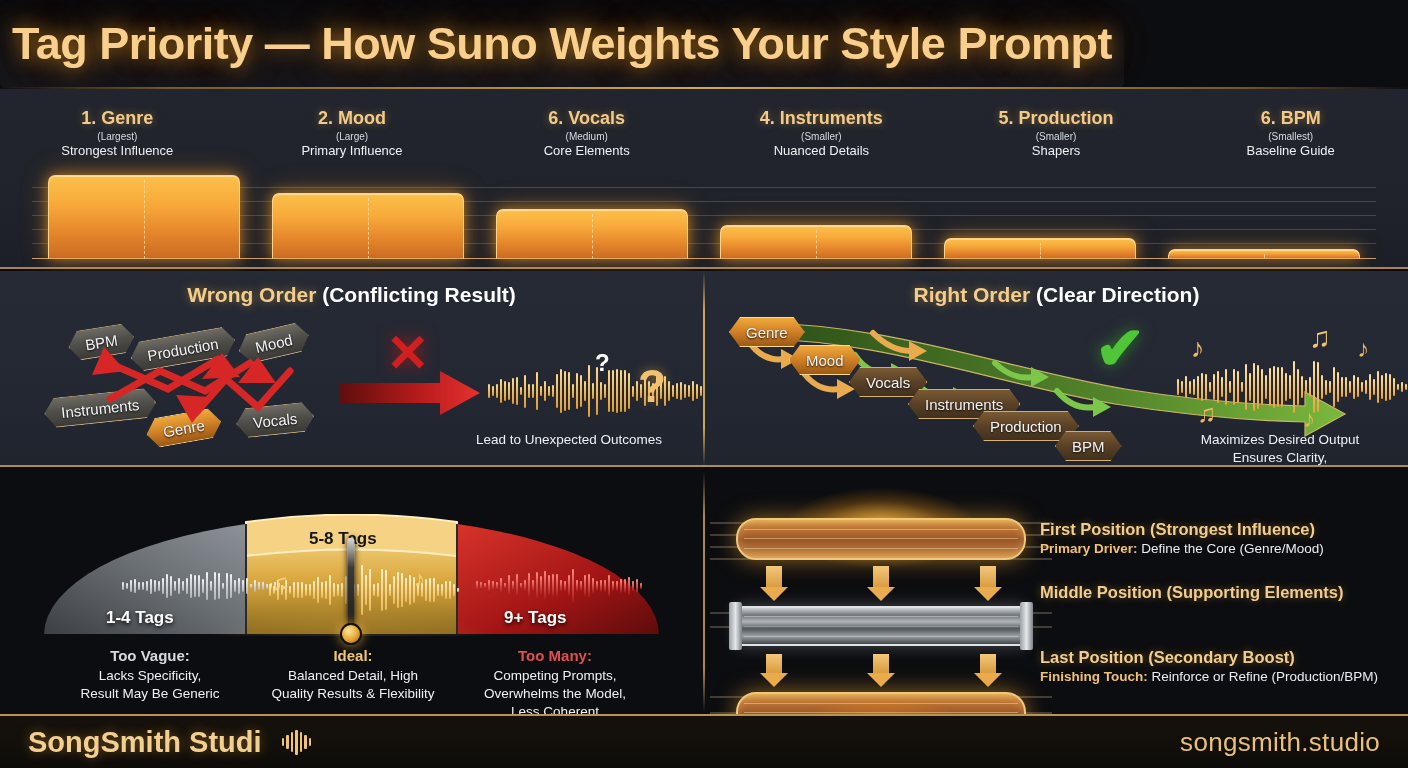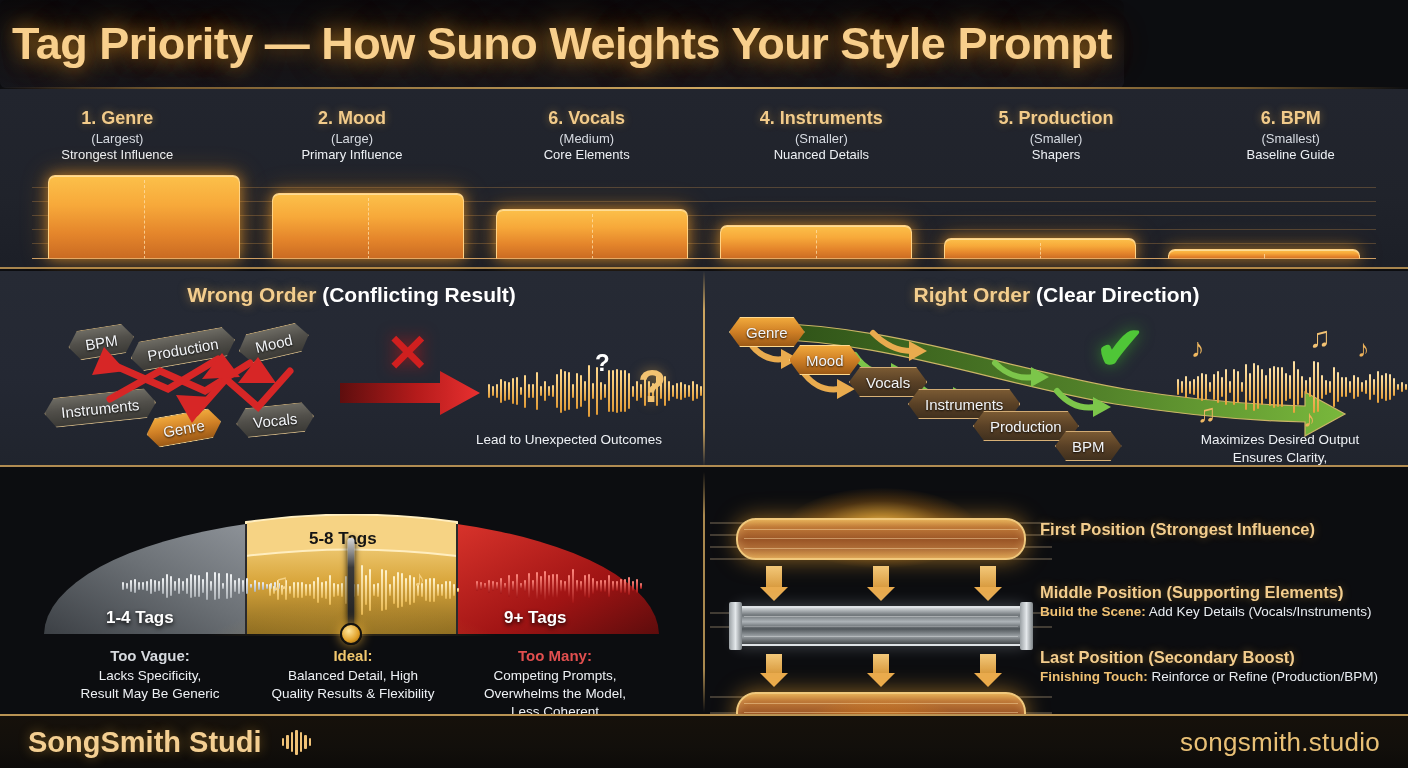--- a/index.html
+++ b/index.html
@@ -30,21 +30,21 @@
   
   .rankpanel{
     position:absolute; left:0; top:89px; width:1408px; height:180px;
     background:linear-gradient(180deg,#22252e 0%,#20232b 60%,#1c1f27 100%);
     border-bottom:2px solid rgba(212,165,90,.75);
   }
   .rank-cols{ position:absolute; left:0; top:0; width:1408px; height:80px; display:flex; }
   .rank-col{ flex:1; text-align:center; padding-top:19px; }
   .rank-col .rk-name{ font-size:18px; font-weight:bold; color:#f2cb8a;
     text-shadow:0 0 9px rgba(240,180,70,.45); line-height:1.15; }
-  .rank-col .rk-size{ font-size:13px; color:#d7dbe2; margin-top:2px; }
+  .rank-col .rk-size{ font-size:10px; color:#d7dbe2; margin-top:2px; }
   .rank-col .rk-desc{ font-size:13px; color:#eef1f5; margin-top:1px; }
 
   .chart{
     position:absolute; left:32px; top:84px; width:1344px; height:86px;
   }
   .grid-h{ position:absolute; left:0; width:100%; height:1px;
     background:rgba(205,150,80,.30); }
   .chart-base{ position:absolute; left:0; bottom:0; width:100%; height:1.5px;
     background:rgba(235,180,110,.85); }
   .bars{ position:absolute; inset:0; display:flex; }
@@ -724,26 +724,26 @@
     <div class="slice" style="top:176px;">
       <div class="streak" style="top:9px"></div>
         <div class="streak" style="top:18px"></div>
         <div class="streak" style="top:28px"></div>
     </div>
     <div class="burst" style="left:50px; top:182px;"></div>
   </div>
 
   <div class="sandtext" style="top:520px; width:368px;">
     <div class="st-h">First Position (Strongest Influence)</div>
+    <div class="st-s">
+      <b>Primary Driver:</b><span> Define the Core (Genre/Mood)</span>
+    </div>
   </div>
   <div class="sandtext" style="top:583px; width:368px;">
     <div class="st-h">Middle Position (Supporting Elements)</div>
-    <div class="st-s">
-      <b>Build the Scene:</b><span> Add Key Details (Vocals/Instruments)</span>
-    </div>
   </div>
   <div class="sandtext" style="top:648px; width:368px;">
     <div class="st-h">Last Position (Secondary Boost)</div>
     <div class="st-s">
       <b>Finishing Touch:</b><span> Reinforce or Refine (Production/BPM)</span>
     </div>
   </div>
 
   <div class="footer">
     <div class="brand">

